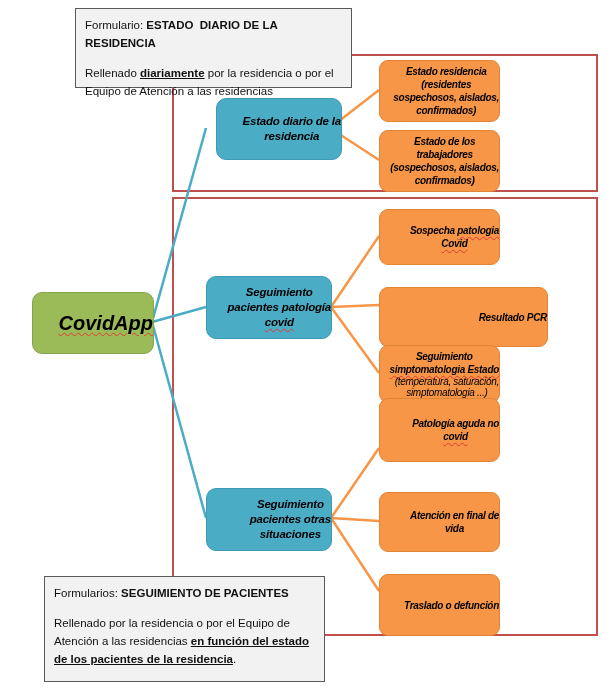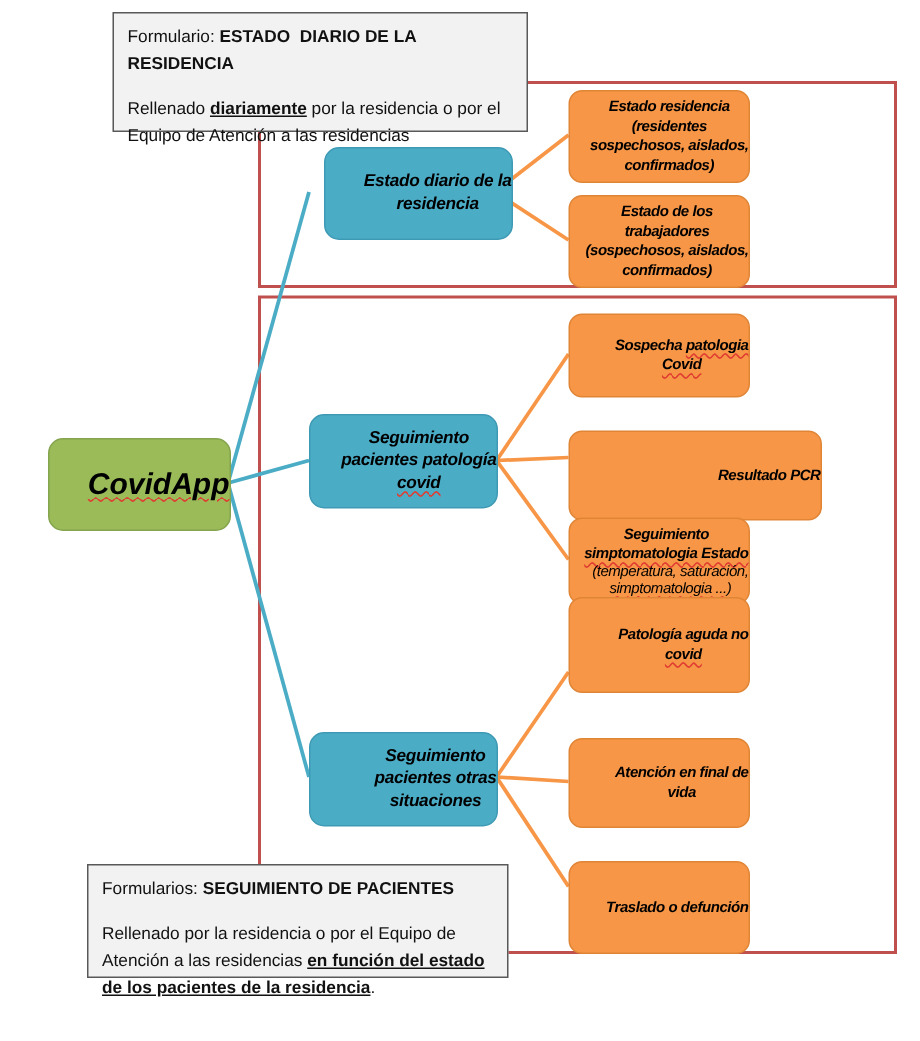--- a/index.html
+++ b/index.html
@@ -50,21 +50,21 @@
   #leaf-5{top:345px;height:56px;}
   #leaf-6{top:398px;height:62px;}
   #leaf-7{top:492px;height:58px;}
   #leaf-8{top:574px;height:60px;}
   
   .callout{
     position:absolute;z-index:3;background:#F2F2F2;border:1.5px solid #595959;
     font-size:11.5px;line-height:18px;color:#111;padding:7px 9px;box-sizing:border-box;
   }
   #callout-top{left:75px;top:8px;width:277px;height:80px;}
-  #callout-bottom{left:58px;top:576px;width:281px;height:76px;}
+  #callout-bottom{left:44px;top:576px;width:281px;height:106px;}
   .callout-title{white-space:pre-wrap;margin-bottom:12px;}
   .b{font-weight:bold;}
   .bu{font-weight:bold;text-decoration:underline;}
   
   .sp-red{
     text-decoration-line:underline;text-decoration-style:wavy;
     text-decoration-color:#E03C31;text-decoration-thickness:1px;text-underline-offset:2px;
   }
   .sp-green{
     text-decoration-line:underline;text-decoration-style:wavy;

